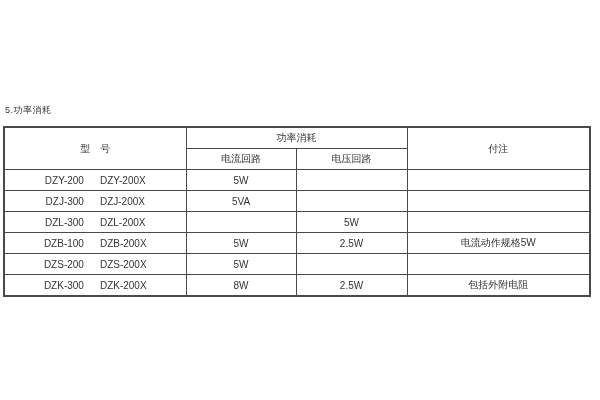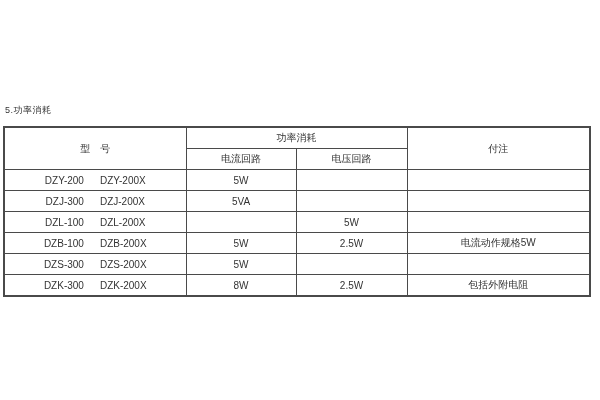--- a/index.html
+++ b/index.html
@@ -100,21 +100,21 @@
             <span>DZJ-200X</span>
           </div>
         </td>
         <td>5VA</td>
         <td></td>
         <td></td>
       </tr>
       <tr>
         <td>
           <div class="models">
-            <span>DZL-100</span>
+            <span>DZL-300</span>
             <span>DZL-200X</span>
           </div>
         </td>
         <td></td>
         <td>5W</td>
         <td></td>
       </tr>
       <tr>
         <td>
           <div class="models">
@@ -122,21 +122,21 @@
             <span>DZB-200X</span>
           </div>
         </td>
         <td>5W</td>
         <td>2.5W</td>
         <td>电流动作规格5W</td>
       </tr>
       <tr>
         <td>
           <div class="models">
-            <span>DZS-300</span>
+            <span>DZS-200</span>
             <span>DZS-200X</span>
           </div>
         </td>
         <td>5W</td>
         <td></td>
         <td></td>
       </tr>
       <tr>
         <td>
           <div class="models">

